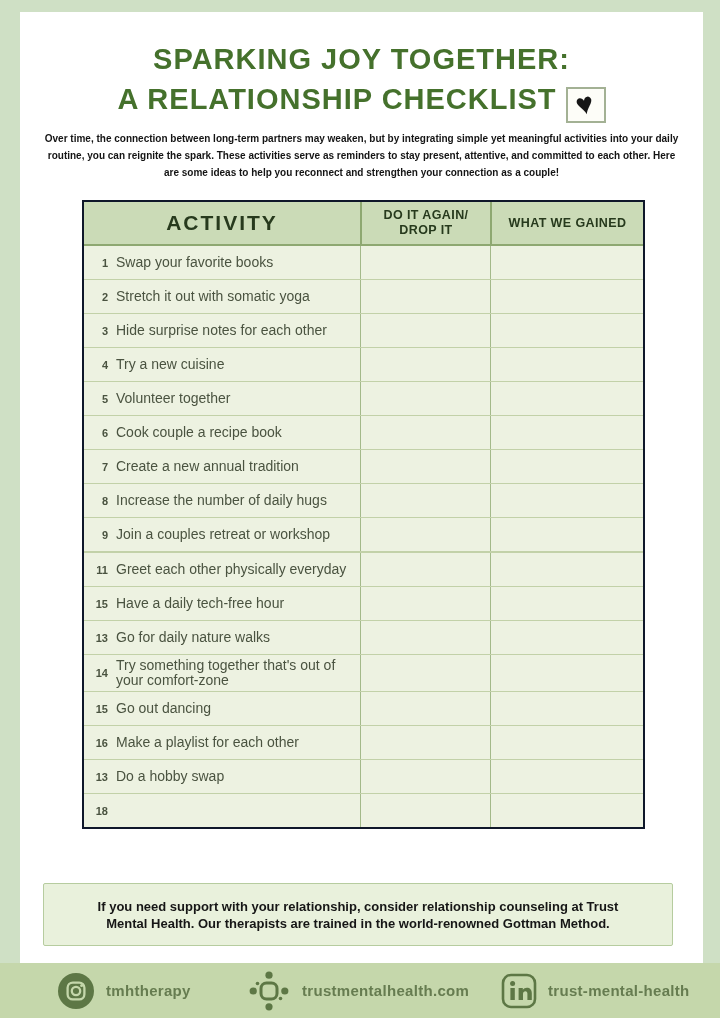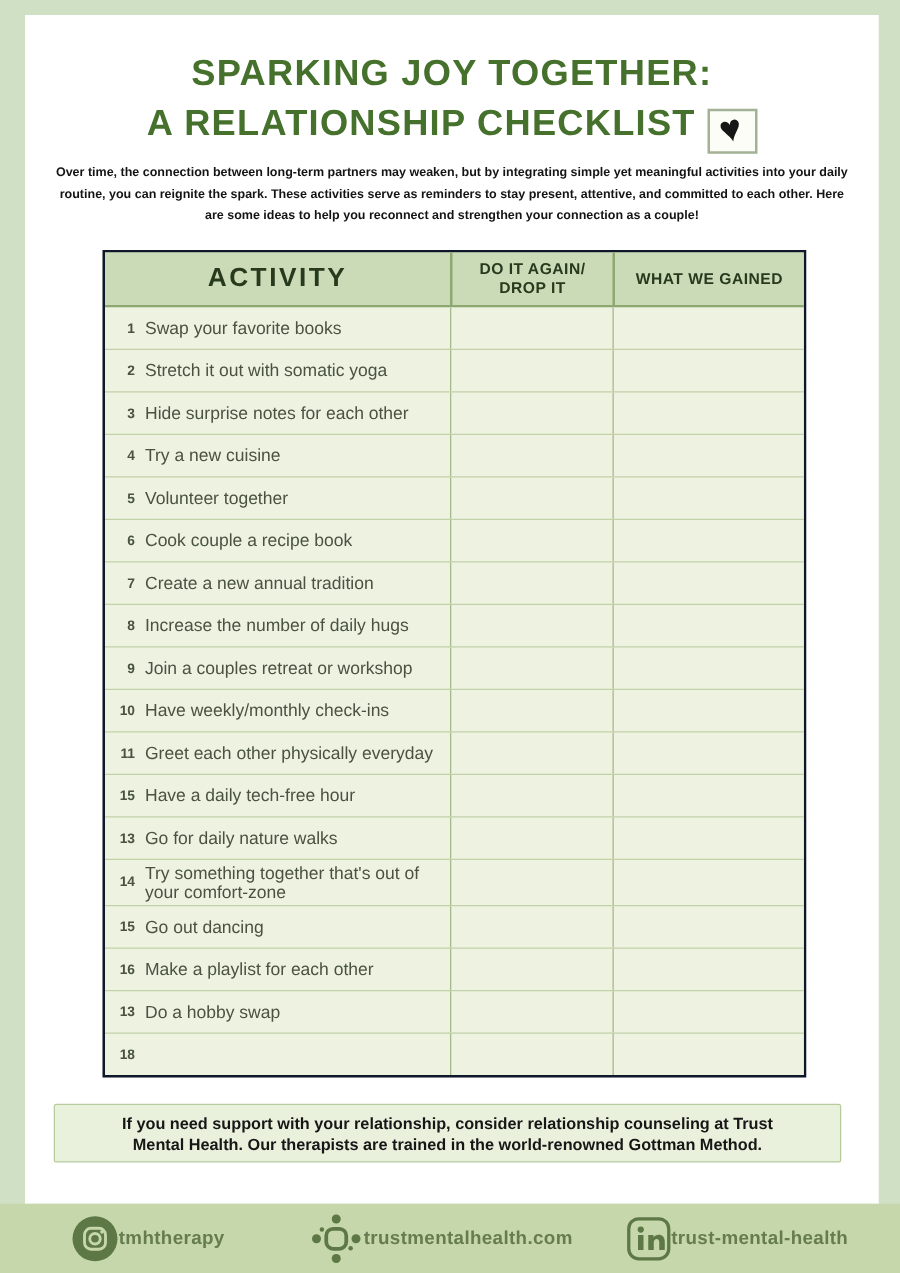--- a/index.html
+++ b/index.html
@@ -62,33 +62,33 @@
   .trow + .trow { border-top:1px solid #c2d1a8; }
   .c1 { display:flex; align-items:center; min-height:33px; padding:3px 0; }
   .num {
     flex:none; width:32px; text-align:right; padding-right:8px;
     font-size:11px; font-weight:bold; color:#4a5340;
   }
   .act { font-size:14px; line-height:15px; color:#4a5340; max-width:240px; }
   .c2, .c3 { border-left:1px solid #a3b989; }
   
   .support-box {
-    position:absolute; left:23px; top:871px; width:630px; height:47px;
+    position:absolute; left:23px; top:871px; width:630px; height:63px;
     background:#e9f1dc; border:1px solid #b6cc9f; border-radius:2px;
     display:flex; align-items:center; justify-content:center;
     padding:8px 34px;
   }
   .support-text {
     text-align:center; font-size:13px; font-weight:bold;
     color:#161616; line-height:17px;
   }
   
   .footer-item {
     position:absolute; top:50%; transform:translateY(-50%);
-    display:flex; align-items:center; 
+    display:flex; align-items:center; gap:11px;
   }
   .footer-item.ig { left:57px; }
   .footer-item.web { left:247px; }
   .footer-item.li { left:501px; }
   .footer-label {
     font-size:15px; font-weight:bold; color:#667c50; letter-spacing:.3px;
   }
   .icon-wrap { display:flex; align-items:center; }
 </style>
 </head>
@@ -187,24 +187,20 @@
   <div class="trow">
     <div class="c1">
       <span class="num">9</span>
       <span class="act">Join a couples retreat or workshop</span>
     </div>
     <div class="c2"></div>
     <div class="c3"></div>
   </div>
 
   <div class="trow">
-    <div class="c1">
-      <span class="num">10</span>
-      <span class="act">Have weekly/monthly check-ins</span>
-    </div>
     <div class="c2"></div>
     <div class="c3"></div>
   </div>
 
   <div class="trow">
     <div class="c1">
       <span class="num">11</span>
       <span class="act">Greet each other physically everyday</span>
     </div>
     <div class="c2"></div>

